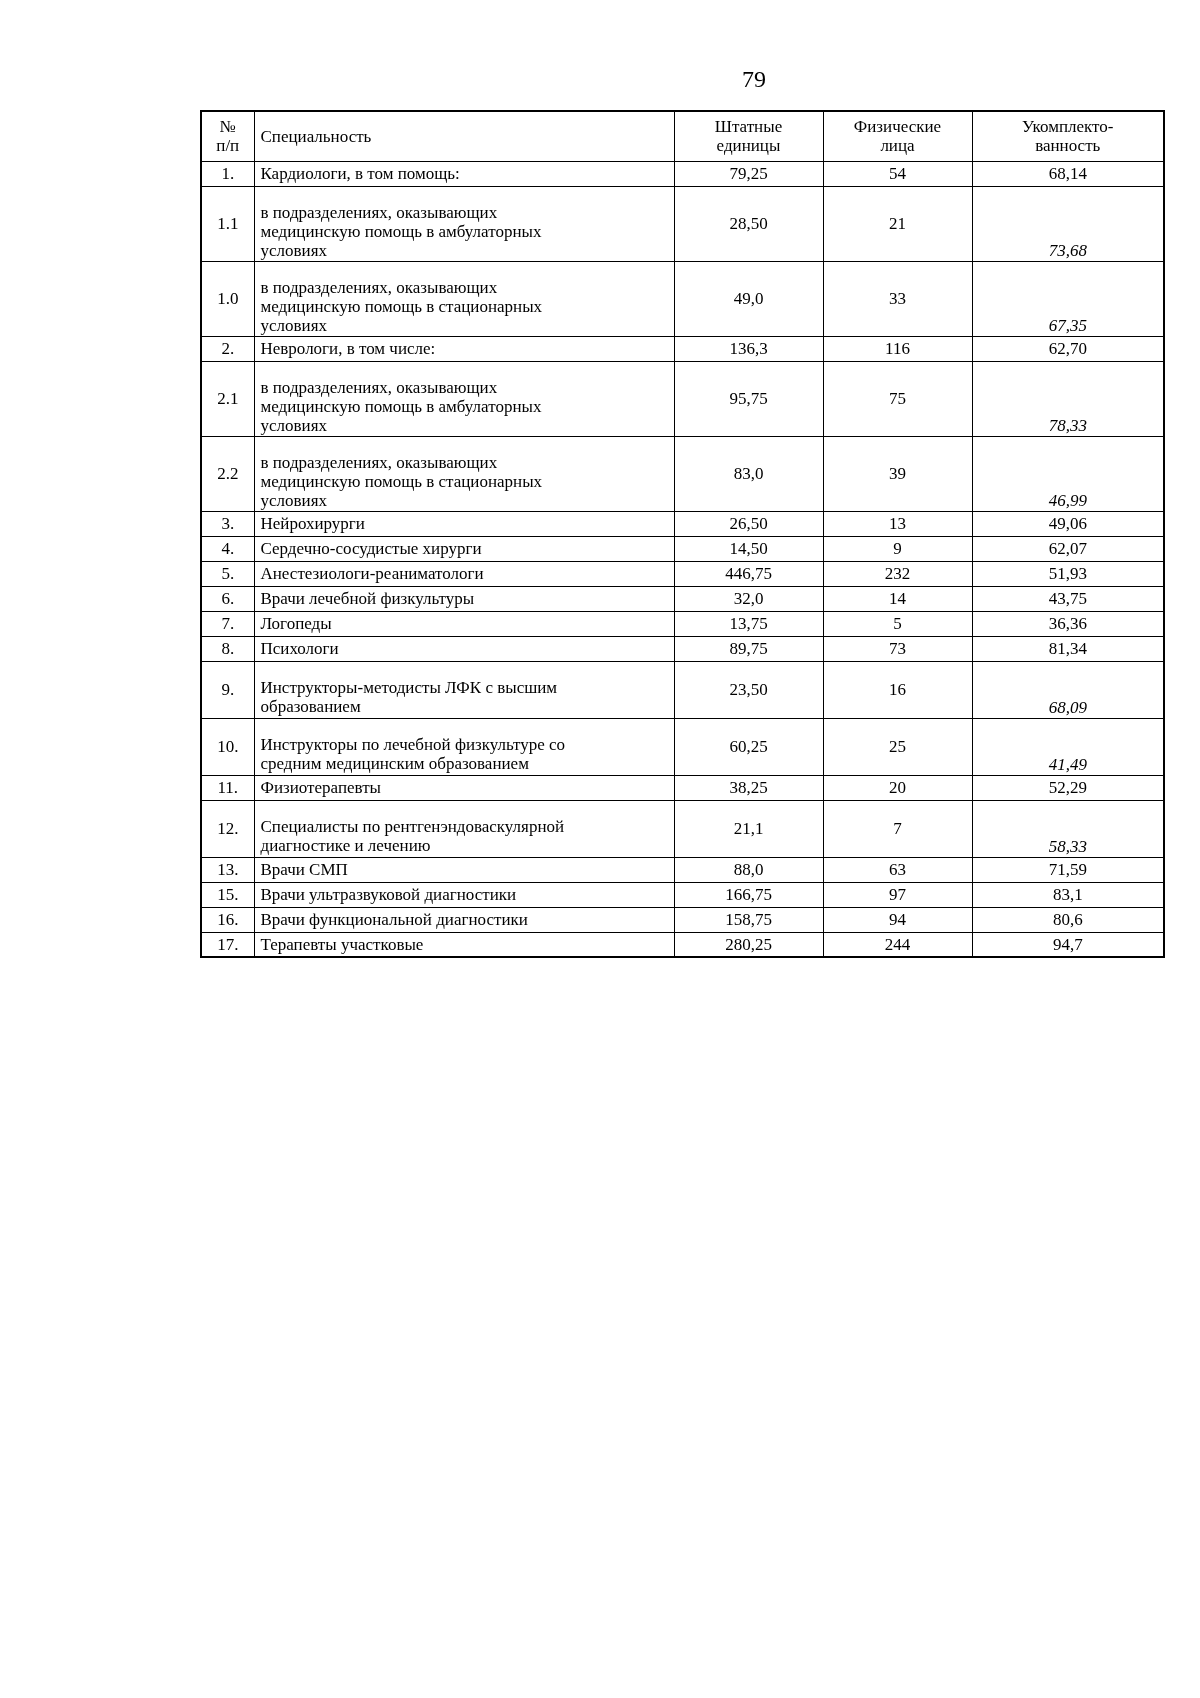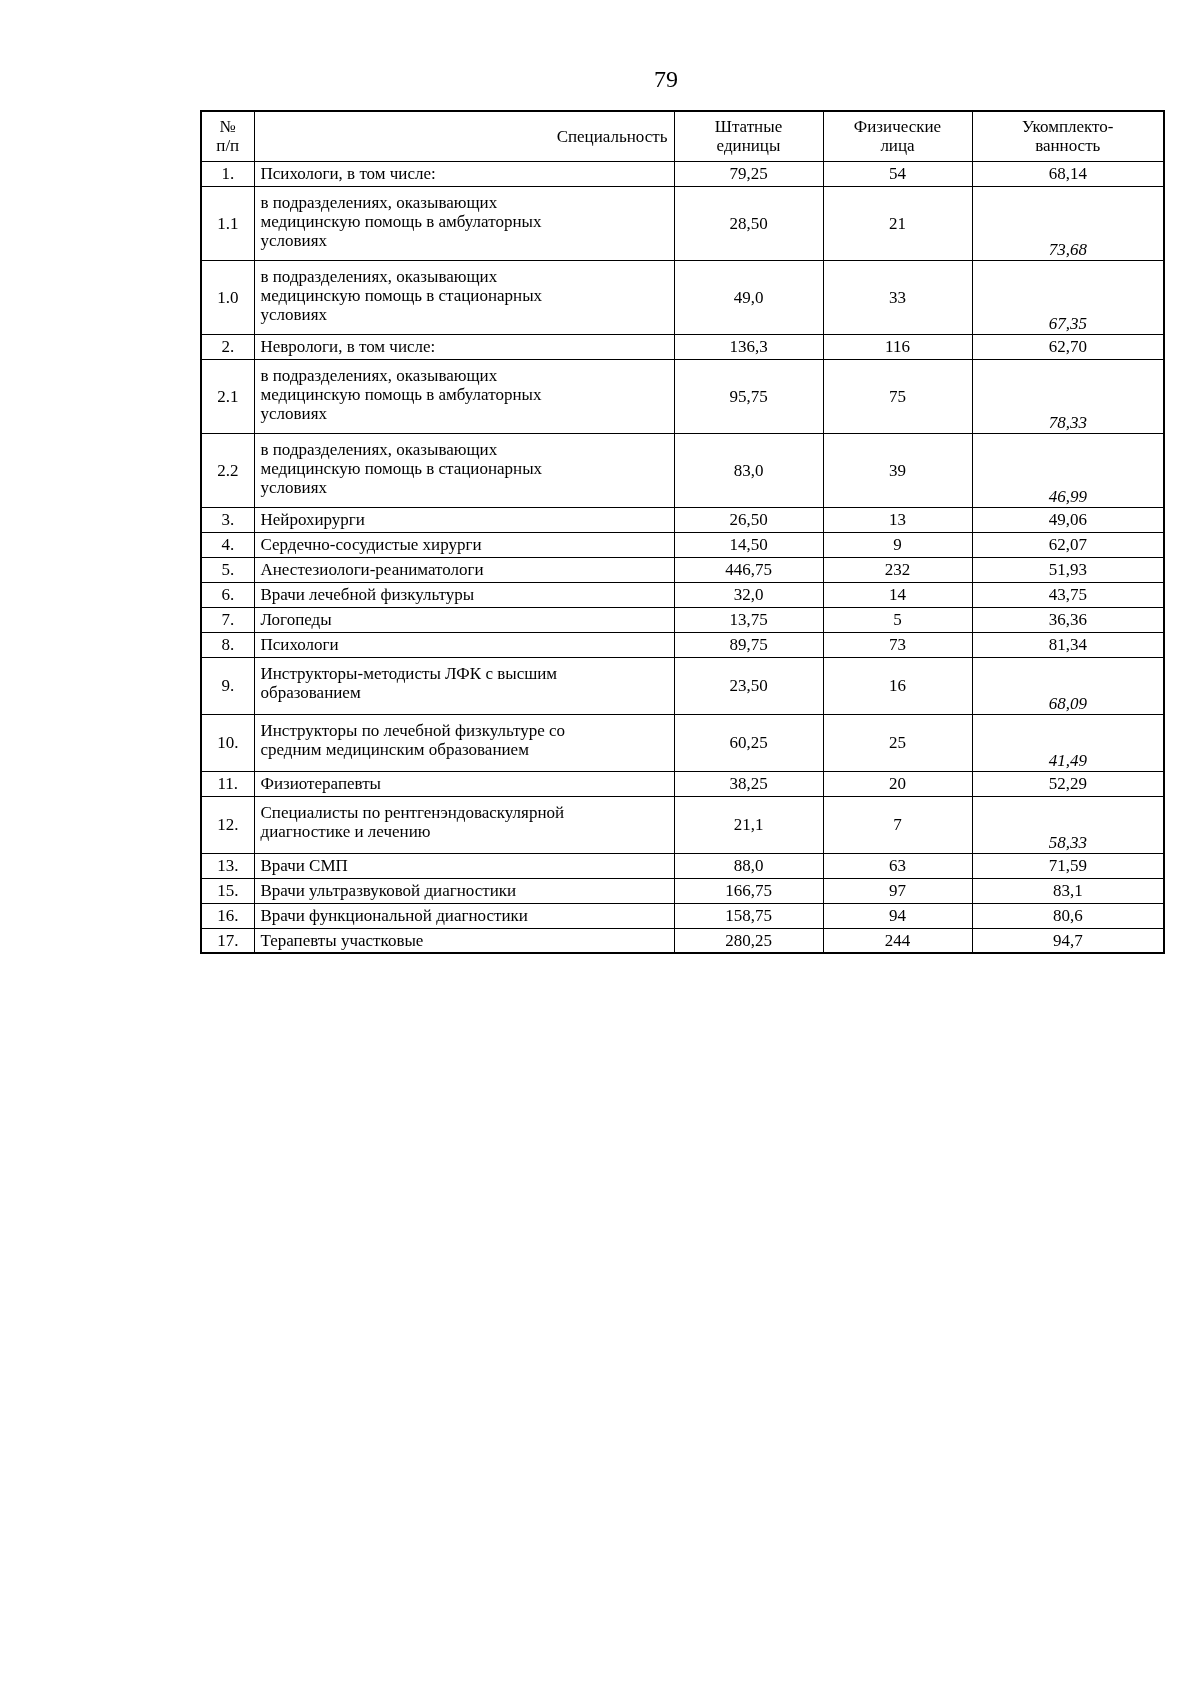--- a/index.html
+++ b/index.html
@@ -14,21 +14,21 @@
     width: 1200px;
     height: 1698px;
     background: #ffffff;
     overflow: hidden;
   }
   .page-number {
     position: absolute;
     top: 66px;
     left: 566px;
     width: 200px;
-    text-align: center;
+    text-align: right;
     font-size: 24px;
     line-height: 26px;
   }
   table.staffing {
     position: absolute;
     left: 200px;
     top: 110px;
     width: 963px;
     border-collapse: collapse;
     table-layout: fixed;
@@ -46,38 +46,38 @@
   thead tr { height: 50px; }
   tr.h1 { height: 25px; }
   tr.h3 { height: 57px; }
   tr.h4 { height: 74px; }
   th.c-num, th.c-val {
     text-align: center;
     vertical-align: middle;
     white-space: pre-line;
   }
   th.c-spec {
-    text-align: right;
+    text-align: left;
     vertical-align: middle;
     padding-left: 9px;
   }
   td.c-num {
     text-align: center;
     vertical-align: middle;
   }
   td.c-spec {
     text-align: left;
     vertical-align: middle;
     white-space: pre-line;
     padding-left: 9px;
     padding-right: 4px;
   }
   tr.h3 td.c-spec, tr.h4 td.c-spec {
     vertical-align: top;
-    padding-top: 6px;
+    padding-top: 16px;
   }
   td.c-val {
     text-align: center;
     vertical-align: middle;
   }
   td.vb {
     vertical-align: bottom;
     padding-bottom: 3px;
     font-style: italic;
   }
@@ -106,21 +106,21 @@
 единицы</th>
         <th class="c-val">Физические
 лица</th>
         <th class="c-val">Укомплекто-
 ванность</th>
       </tr>
     </thead>
     <tbody>
       <tr class="h1">
         <td class="c-num">1.</td>
-        <td class="c-spec">Психологи, в том числе:</td>
+        <td class="c-spec">Кардиологи, в том помощь:</td>
         <td class="c-val">79,25</td>
         <td class="c-val">54</td>
         <td class="c-val">68,14</td>
       </tr>
       <tr class="h4">
         <td class="c-num">1.1</td>
         <td class="c-spec">в подразделениях, оказывающих
 медицинскую помощь в амбулаторных
 условиях</td>
         <td class="c-val">28,50</td>

